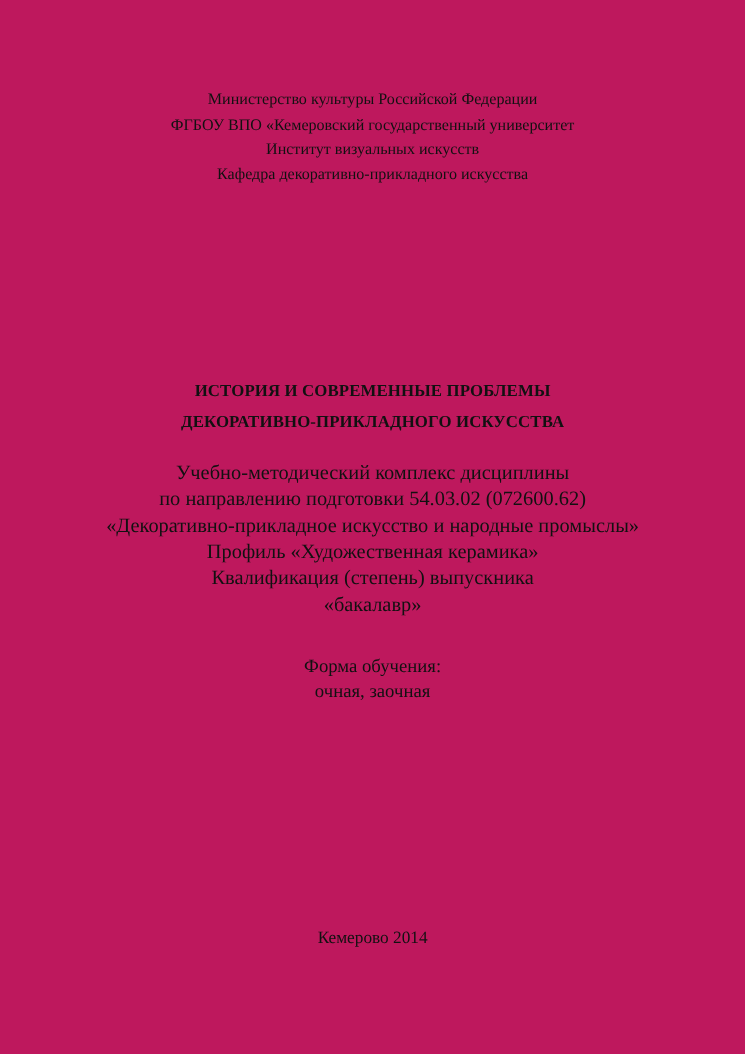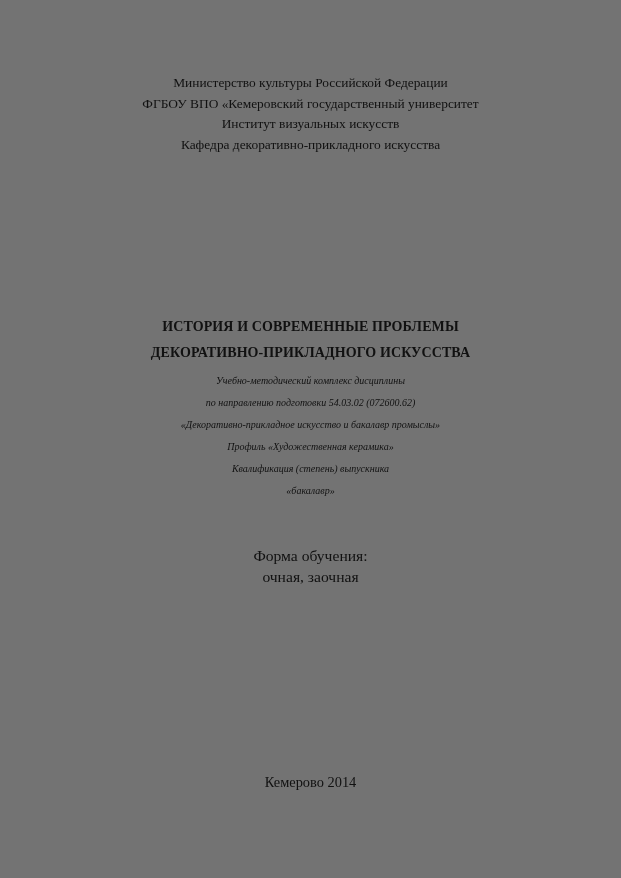--- a/index.html
+++ b/index.html
@@ -12,21 +12,21 @@
       height: 878px;
       position: relative;
       overflow: hidden;
       color: #111111;
       font-family: "Liberation Serif", "DejaVu Serif", serif;
     }
     .page {
       position: absolute;
       left: 0; top: 0;
       width: 621px; height: 878px;
-      background: #737373;
+      background: #be185d;
     }
     .block {
       position: absolute;
       left: 0;
       width: 621px;
       text-align: center;
     }
     .line {
       display: block;
       white-space: nowrap;
@@ -37,24 +37,23 @@
       line-height: 20.6px;
     }
     .title {
       top: 314px;
       font-size: 14px;
       line-height: 26px;
       font-weight: bold;
       letter-spacing: 0.1px;
     }
     .subtitle {
-      top: 370px;
-      font-size: 10px;
+      top: 383px;
+      font-size: 17px;
       line-height: 22px;
-      font-style: italic;
     }
     .study-form {
       top: 545px;
       font-size: 15.6px;
       line-height: 21px;
     }
     .footer {
       top: 772px;
       font-size: 14.4px;
       line-height: 20px;
@@ -73,21 +72,21 @@
   </div>
 
   <div class="block title">
     <span class="line">ИСТОРИЯ И СОВРЕМЕННЫЕ ПРОБЛЕМЫ</span>
     <span class="line">ДЕКОРАТИВНО-ПРИКЛАДНОГО ИСКУССТВА</span>
   </div>
 
   <div class="block subtitle">
     <span class="line">Учебно-методический комплекс дисциплины</span>
     <span class="line">по направлению подготовки 54.03.02 (072600.62)</span>
-    <span class="line">«Декоративно-прикладное искусство и бакалавр промыслы»</span>
+    <span class="line">«Декоративно-прикладное искусство и народные промыслы»</span>
     <span class="line">Профиль «Художественная керамика»</span>
     <span class="line">Квалификация (степень) выпускника</span>
     <span class="line">«бакалавр»</span>
   </div>
 
   <div class="block study-form">
     <span class="line">Форма обучения:</span>
     <span class="line">очная, заочная</span>
   </div>
 

